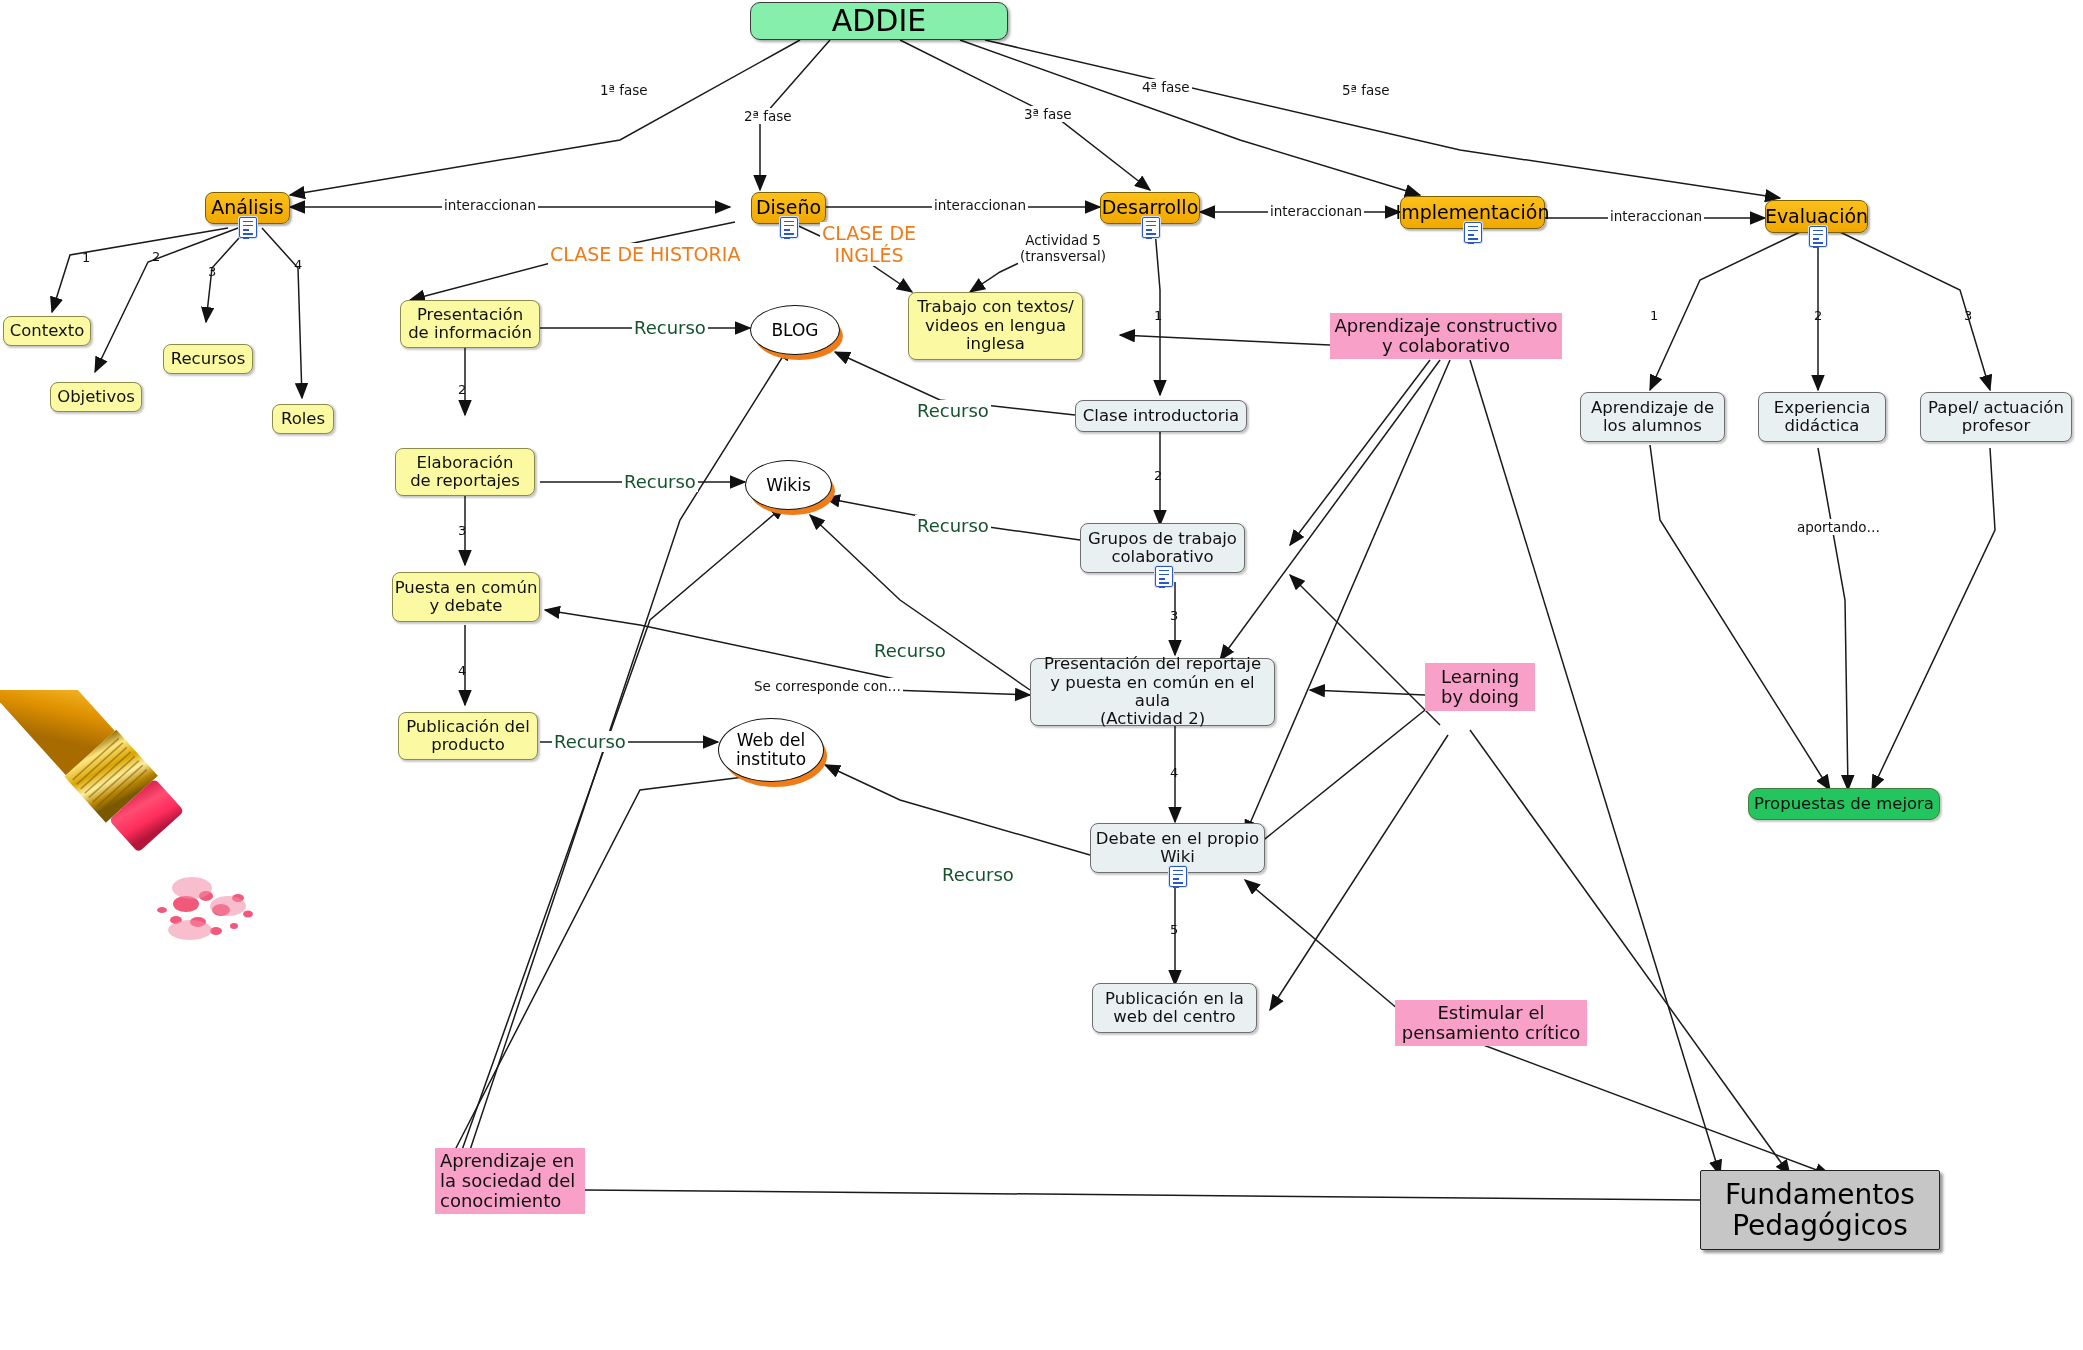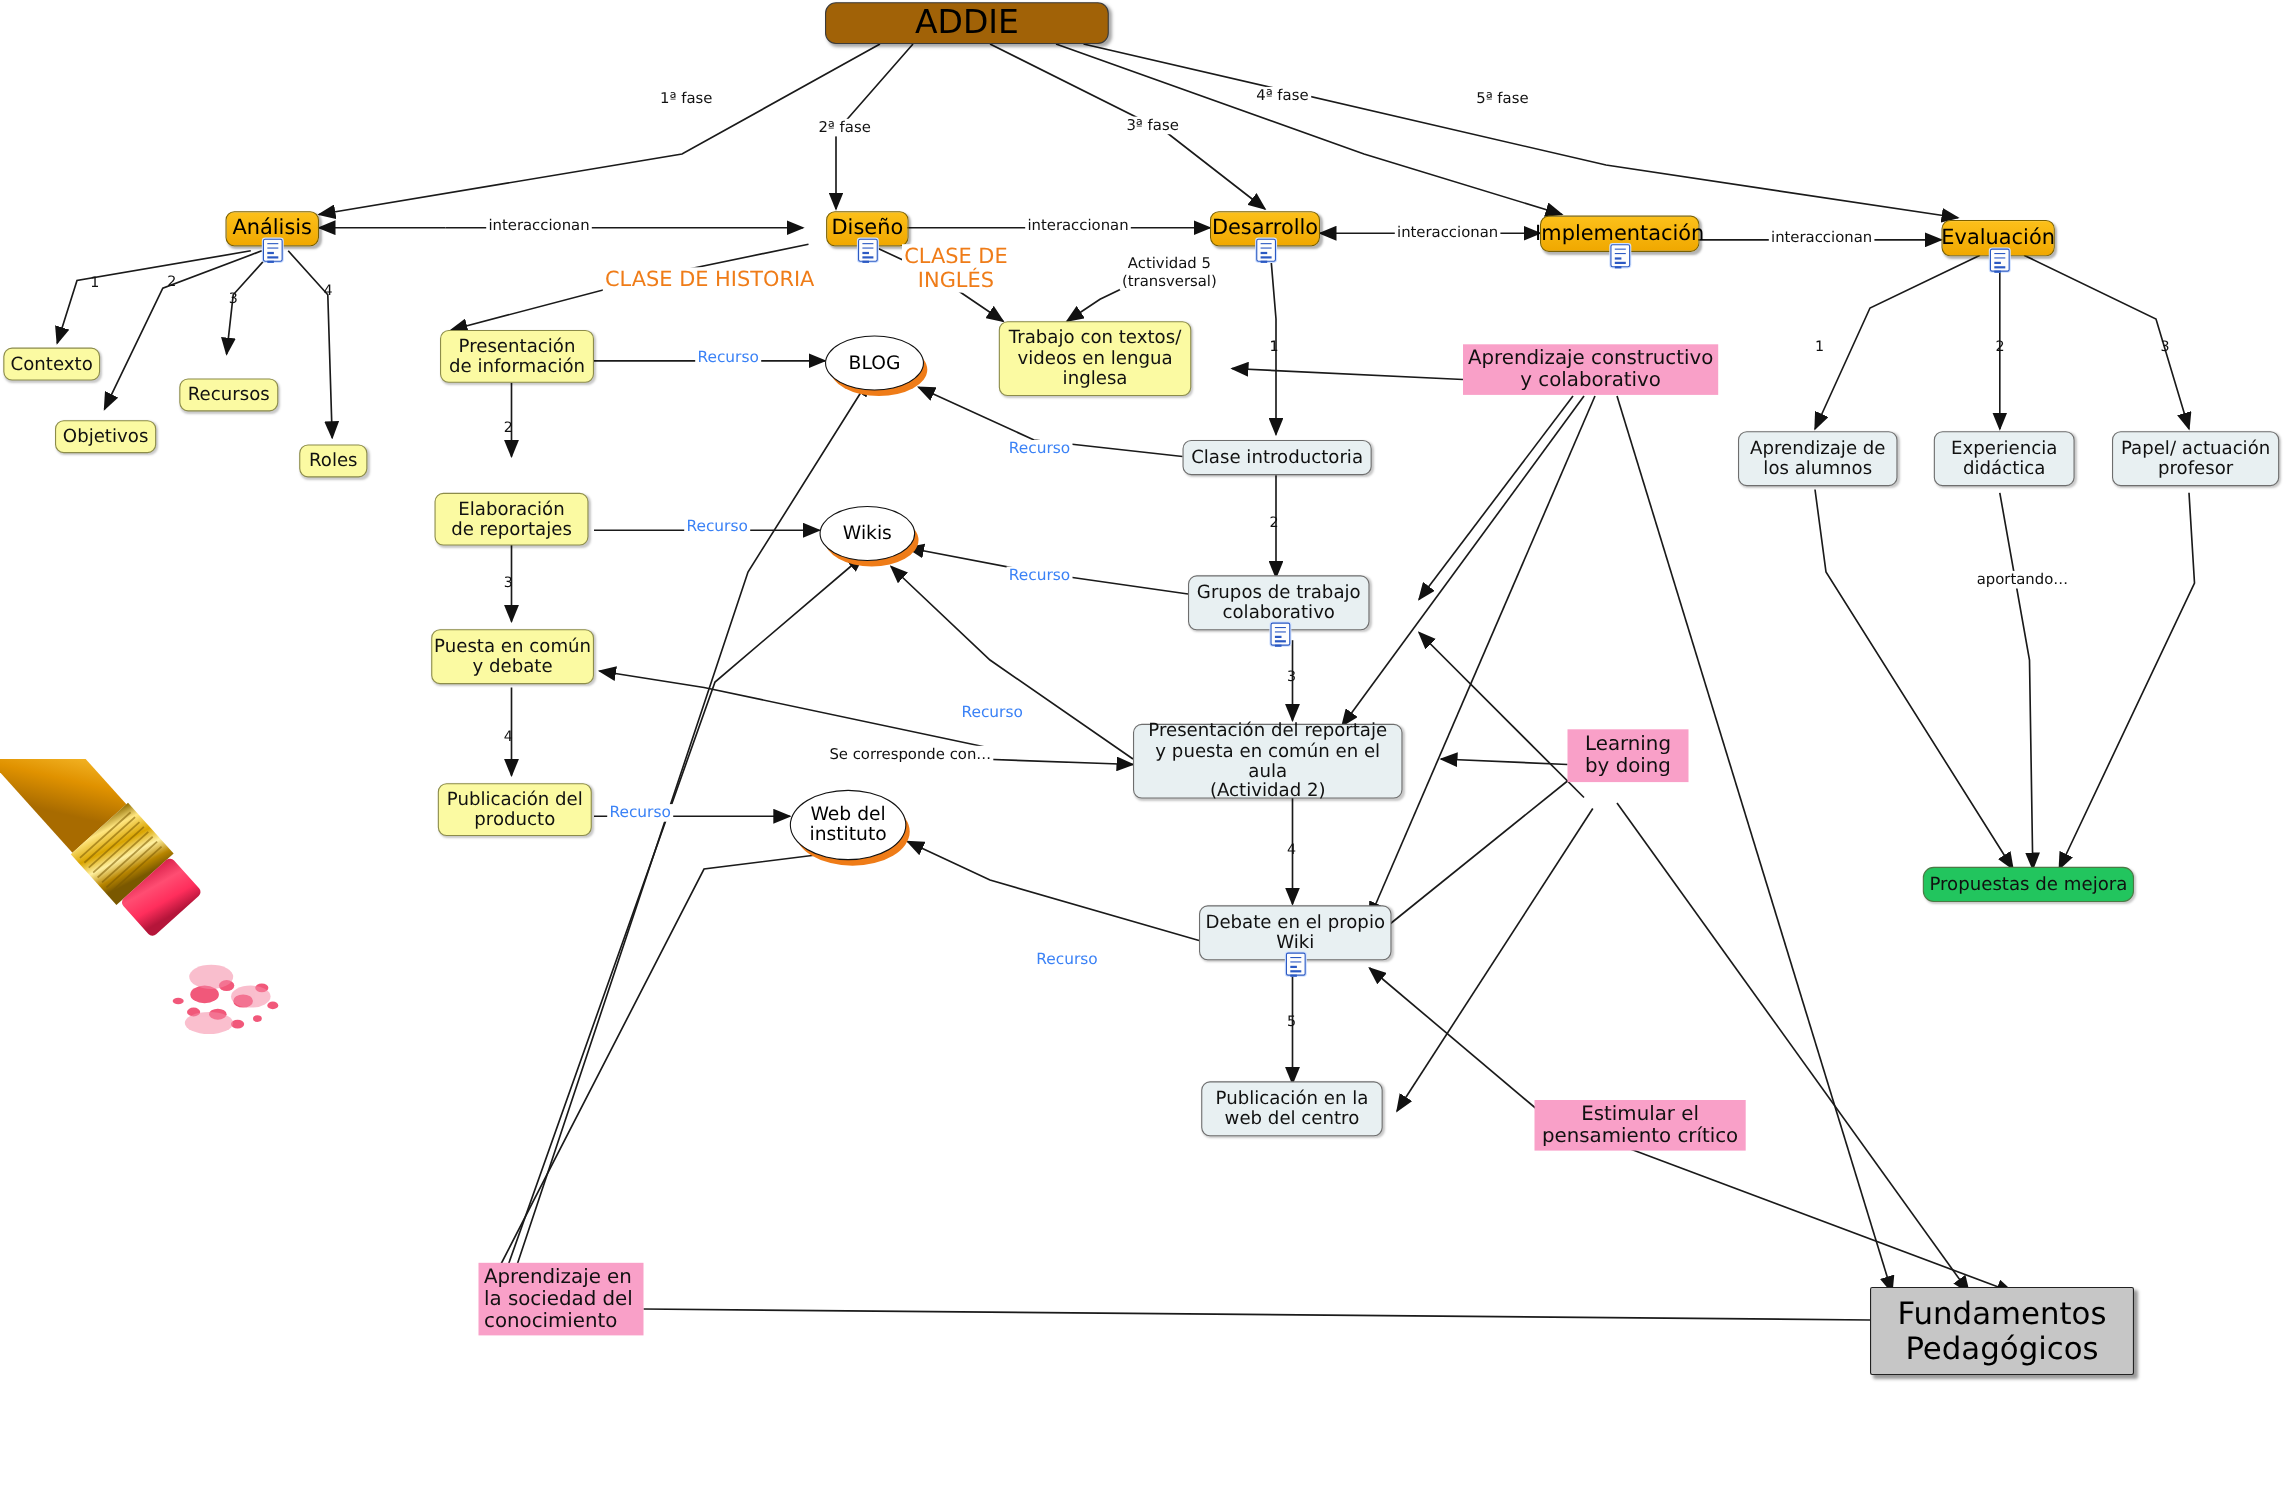--- a/index.html
+++ b/index.html
@@ -2,21 +2,21 @@
 <html><head>
 <meta charset="utf-8">
 <style>
   html,body{margin:0;padding:0;background:#ffffff;}
   #stage{position:relative;width:2083px;height:1350px;background:#fff;overflow:hidden;
          font-family:"DejaVu Sans","Liberation Sans",sans-serif;}
   #edges{position:absolute;left:0;top:0;width:2083px;height:1350px;pointer-events:none;}
   .node{position:absolute;box-sizing:border-box;display:flex;align-items:center;
         justify-content:center;text-align:center;line-height:1.12;}
   
-  .n-root{background:#a16207;border:1.5px solid #3a3a3a;border-radius:10px;
+  .n-root{background:#86efac;border:1.5px solid #3a3a3a;border-radius:10px;
           font-size:30px;color:#000;box-shadow:2px 2px 3px rgba(0,0,0,.35);}
   .n-root2{background:#c6c6c6;border:1.5px solid #222;border-radius:2px;
           font-size:28px;color:#000;box-shadow:3px 3px 3px rgba(0,0,0,.4);}
   .n-phase{background:#f5b301;background:linear-gradient(#fcc01a,#f0a800);
            border:1.3px solid #7a6000;border-radius:8px;font-size:19px;color:#000;
            box-shadow:2px 2px 2px rgba(0,0,0,.3);}
   .n-yellow{background:#fbfaa2;border:1.2px solid #8c8c4a;border-radius:8px;
             font-size:16.5px;color:#111;box-shadow:1.5px 1.5px 2px rgba(0,0,0,.22);}
   .n-blue{background:#e8f0f2;border:1.2px solid #6e6e6e;border-radius:8px;
           font-size:16.5px;color:#111;box-shadow:1.5px 1.5px 2px rgba(0,0,0,.22);}
@@ -31,21 +31,21 @@
              background:#fff;border:1.6px solid #111;font-size:17px;line-height:1.1;}
   
   .docicon{position:absolute;width:18px;height:21px;background:#fdfdfd;
            border:1.6px solid #2b59c3;border-radius:2px;box-sizing:border-box;
            box-shadow:0 0 0 1px #cfe0ff;}
   .docicon i{display:block;height:1.6px;background:#2b59c3;margin:2.6px 3px 0 3px;}
   .docicon i.s{margin-right:7px;}
   
   .elabel{position:absolute;font-size:13.5px;color:#111;white-space:nowrap;
           background:#fff;padding:0 2px;}
-  .elabel.orange{color:#3b82f6;font-size:14px;}
+  .elabel.orange{color:#14532d;font-size:18px;}
   .elabel.orangeBig{color:#ef7c18;font-size:19px;}
   .elabel.num{font-size:13px;}
   .elabel.nobg{background:transparent;}
   
   #pencil{position:absolute;left:-10px;top:690px;width:370px;height:330px;}
 </style>
 </head>
 <body>
 
 <div id="stage">

